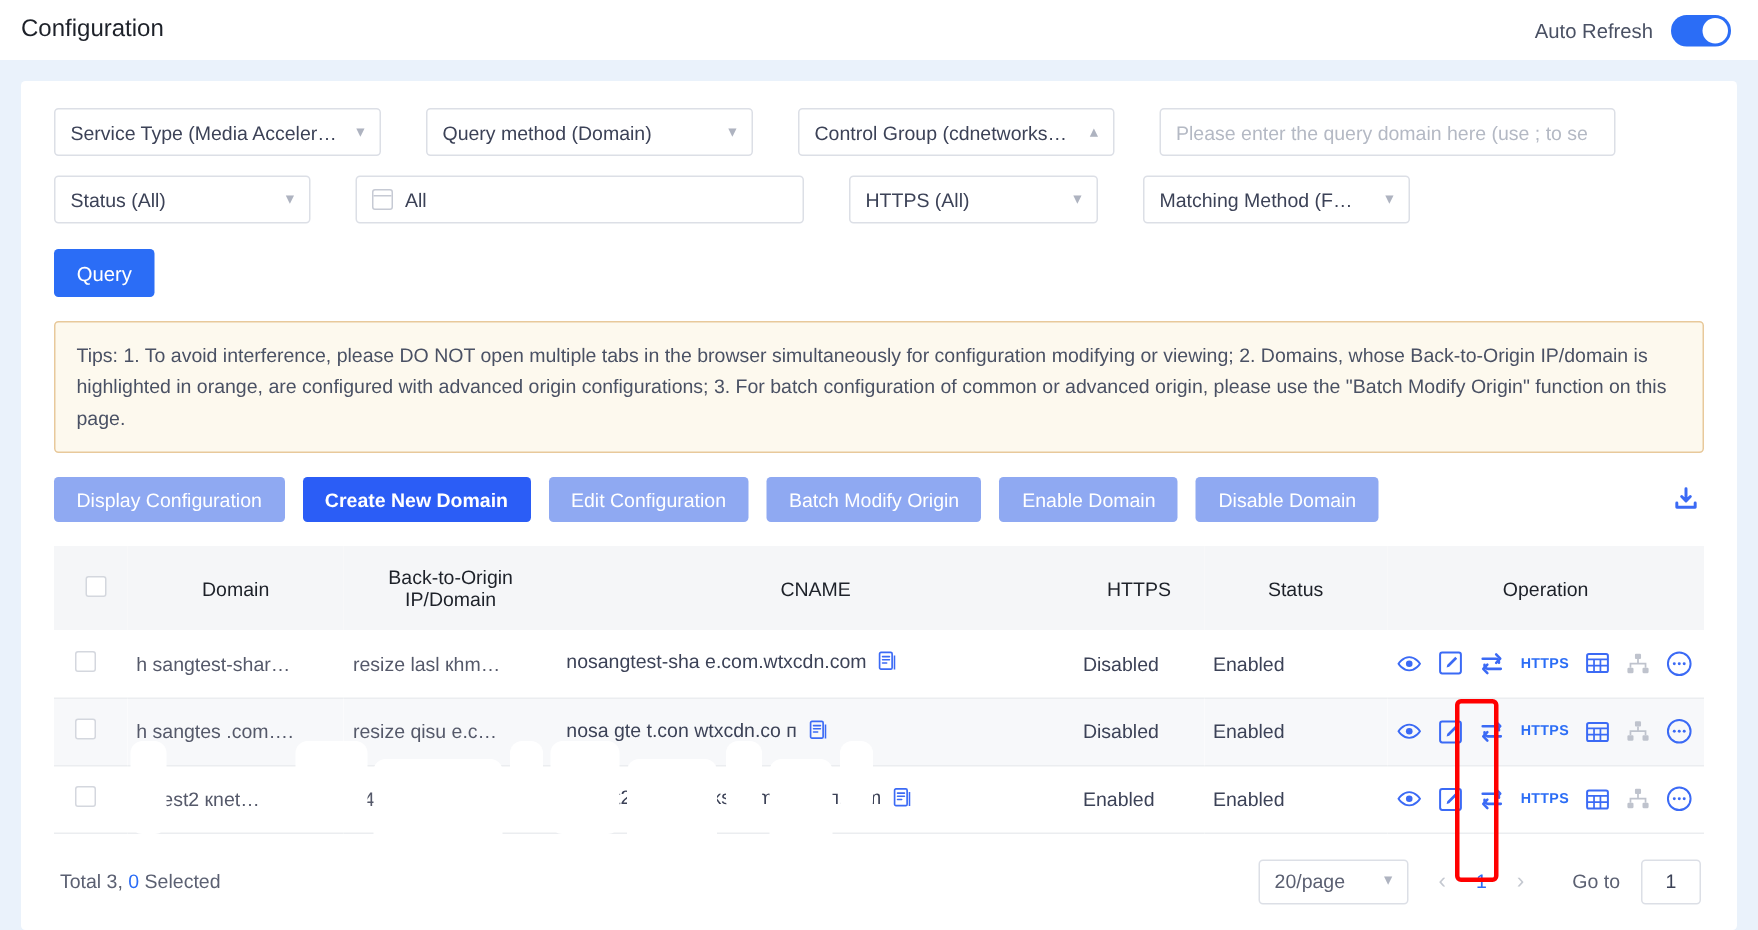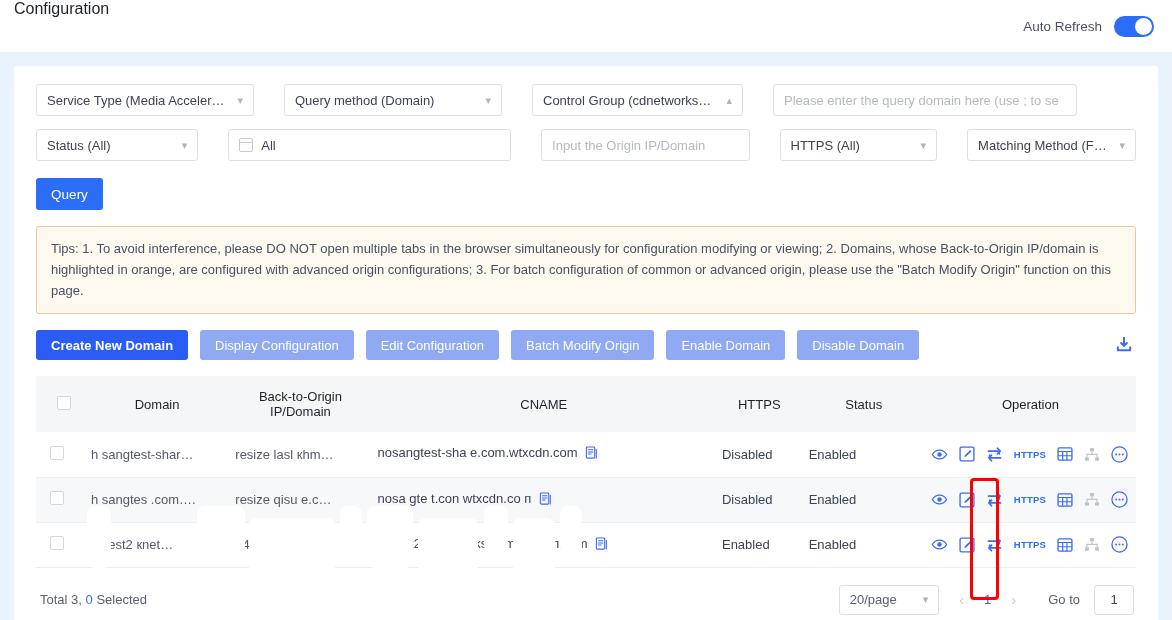--- a/index.html
+++ b/index.html
@@ -8,23 +8,24 @@
     width: 1172px; height: 620px;
     background: #eaf2fb;
     font-family: "Liberation Sans", sans-serif;
     font-size: 13px;
     color: #3c4257;
     overflow: hidden;
   }
 
   
   .topbar {
-    height: 52px;
+    height: 40px;
     background: #ffffff;
     display: flex;
+    align-items: center;
     justify-content: space-between;
     padding: 0 18px 0 14px;
   }
   .page-title {
     font-size: 16px;
     color: #1d2129;
     font-weight: 400;
   }
   .auto-refresh {
     display: flex;
@@ -331,42 +332,39 @@
   
   <div class="filter-row">
     <div class="field w-status">
       <span class="txt">Status (All)</span>
       <span class="caret">▾</span>
     </div>
     <div class="field w-date">
       <span class="cal-icon"></span>
       <span class="txt">All</span>
     </div>
-    <div class="field w-originip placeholder">
-      <span class="txt">Input the Origin IP/Domain</span>
-    </div>
     <div class="field w-https">
       <span class="txt">HTTPS (All)</span>
       <span class="caret">▾</span>
     </div>
     <div class="field w-matching">
       <span class="txt">Matching Method (F…</span>
       <span class="caret">▾</span>
     </div>
   </div>
 
   <button class="btn-query">Query</button>
 
   
   <div class="tips">Tips: 1. To avoid interference, please DO NOT open multiple tabs in the browser simultaneously for configuration modifying or viewing; 2. Domains, whose Back-to-Origin IP/domain is highlighted in orange, are configured with advanced origin configurations; 3. For batch configuration of common or advanced origin, please use the "Batch Modify Origin" function on this page.</div>
 
   
   <div class="actions">
+    <button class="abtn">Display Configuration</button>
     <button class="abtn primary">Create New Domain</button>
-    <button class="abtn">Display Configuration</button>
     <button class="abtn">Edit Configuration</button>
     <button class="abtn">Batch Modify Origin</button>
     <button class="abtn">Enable Domain</button>
     <button class="abtn">Disable Domain</button>
     <span class="dl-icon">
       <svg width="18" height="18" viewBox="0 0 20 20" fill="none">
         <path d="M10 2v9m0 0l-3.2-3.2M10 11l3.2-3.2" stroke="#3b6af5" stroke-width="2.2" stroke-linecap="round" stroke-linejoin="round"></path>
         <path d="M3.2 12.6v3.2h13.6v-3.2" stroke="#3b6af5" stroke-width="2.2" stroke-linecap="round" stroke-linejoin="round"></path>
       </svg>
     </span>

